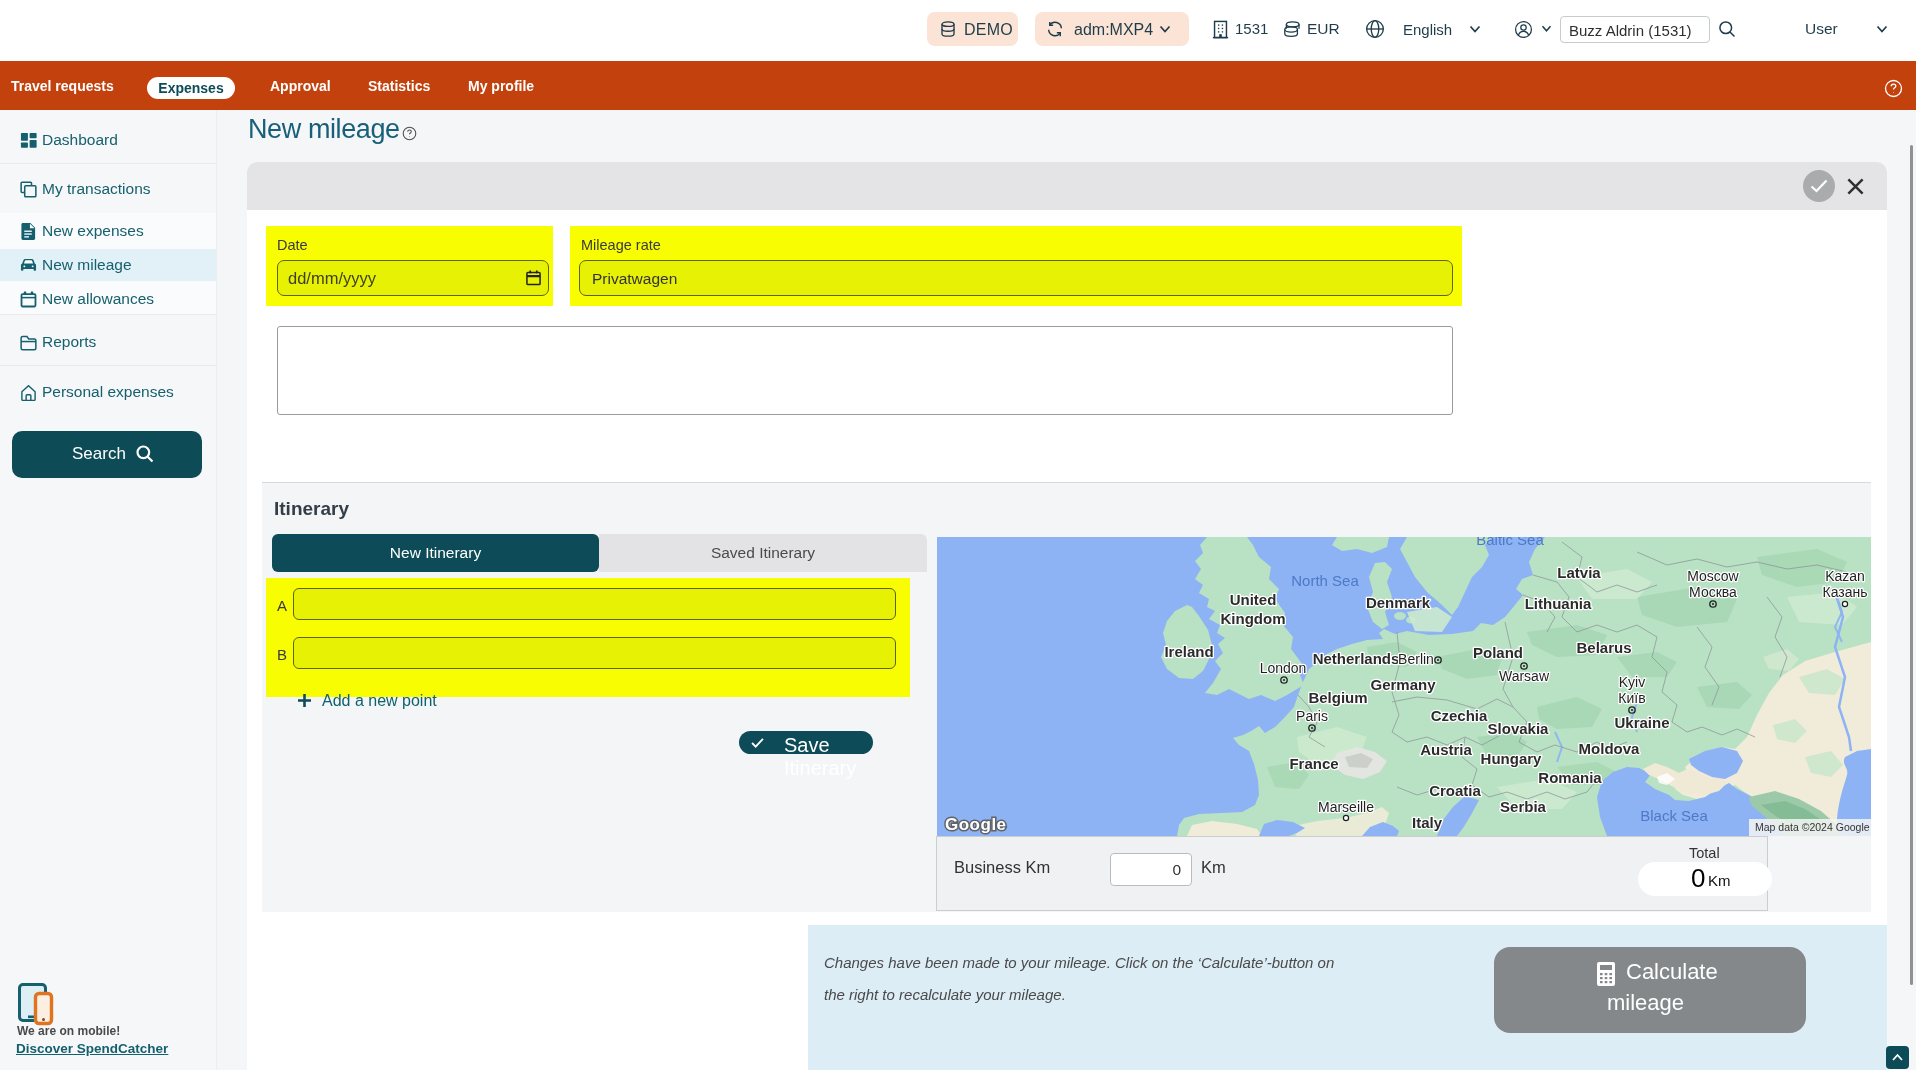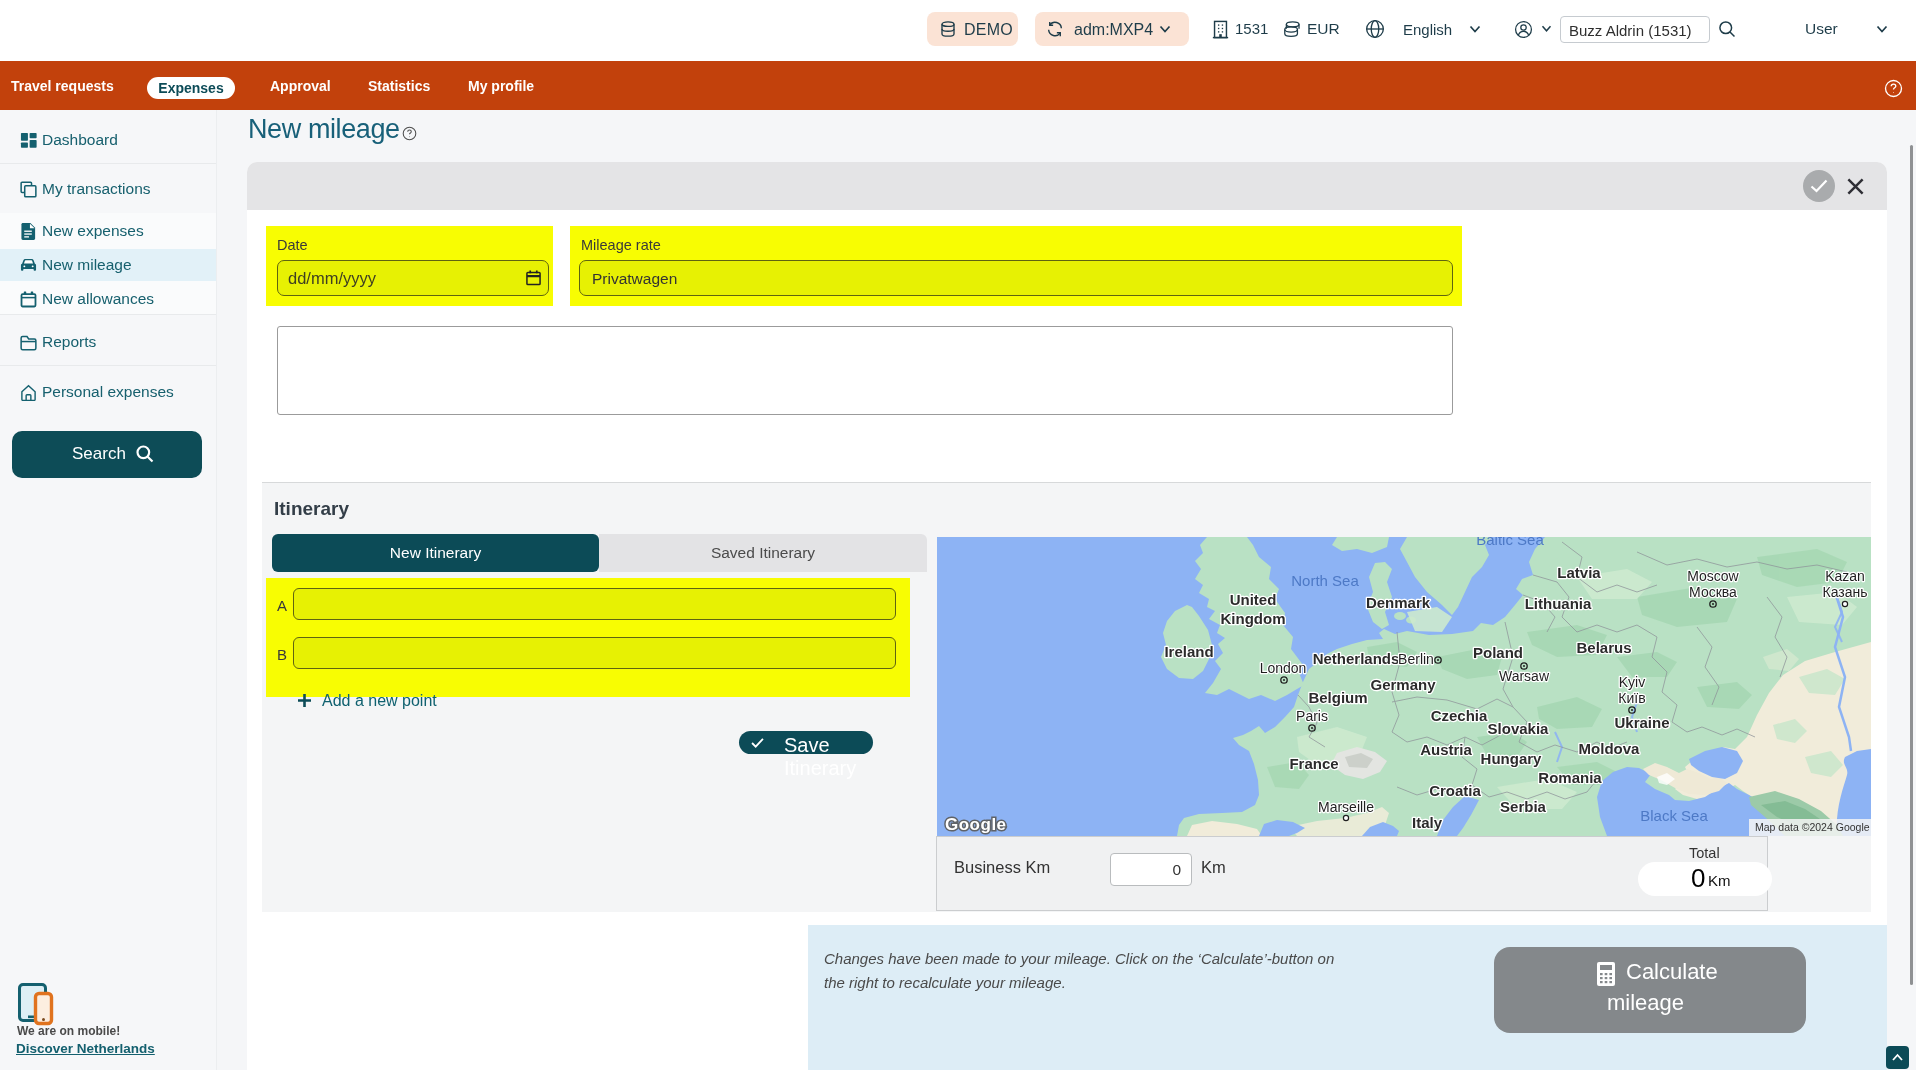--- a/index.html
+++ b/index.html
@@ -349,21 +349,21 @@
     </div>
     <span style="position:absolute; left:264px; top:21px; font-size:16.5px; color:#333;">Km</span>
     <span style="position:absolute; left:752px; top:8px; font-size:14.5px; color:#333;">Total</span>
     <div style="position:absolute; left:701px; top:25px; width:134px; height:34px; background:#fff; border-radius:17px;">
       <span style="position:absolute; left:53px; top:1px; font-size:26px; color:#000;">0</span>
       <span style="position:absolute; left:70px; top:10px; font-size:15px; color:#111;">Km</span>
     </div>
   </div>
 
   <div class="abs" style="left:808px; top:925px; width:1079px; height:145px; background:#ddedf6;">
-    <div style="position:absolute; left:16px; top:22px; width:580px; font-size:15px; font-style:italic; color:#4a4a4a; line-height:24px;">Changes have been made to your mileage. Click on the ‘Calculate’-button on<br>the right to recalculate your mileage.</div>
+    <div style="position:absolute; left:16px; top:22px; width:580px; font-size:15px; font-style:italic; color:#4a4a4a; line-height:32px;">Changes have been made to your mileage. Click on the ‘Calculate’-button on<br>the right to recalculate your mileage.</div>
     <div style="position:absolute; left:686px; top:22px; width:312px; height:86px; background:#84888b; border-radius:16px;">
       <svg class="abs" style="left:102px; top:15px;" width="20" height="24" viewBox="0 0 20 24" fill="#fff">
           <rect x="1" y="0" width="18" height="24" rx="2"></rect>
           <rect x="4" y="3" width="12" height="5" fill="#84888b"></rect>
           <g fill="#84888b">
             <rect x="4" y="11" width="2.6" height="2.2"></rect>
             <rect x="8.7" y="11" width="2.6" height="2.2"></rect>
             <rect x="13.4" y="11" width="2.6" height="2.2"></rect>
             <rect x="4" y="15" width="2.6" height="2.2"></rect>
             <rect x="8.7" y="15" width="2.6" height="2.2"></rect>
@@ -452,21 +452,21 @@
         </svg>
     </div>
 
     <svg class="abs" style="left:18px; top:873px;" width="40" height="44" viewBox="0 0 40 44">
       <rect x="1.5" y="1.5" width="26" height="36" rx="3.5" fill="#ddeff5" stroke="#14606f" stroke-width="3"></rect>
       <rect x="10" y="32.5" width="9" height="2.6" fill="#14606f"></rect>
       <rect x="17.5" y="10.5" width="16" height="30" rx="3.5" fill="#fceee0" stroke="#e0731f" stroke-width="3.4"></rect>
       <circle cx="25.5" cy="36.5" r="1.5" fill="#7c4a1e"></circle>
     </svg>
     <span class="abs" style="left:17px; top:914px; font-size:12px; font-weight:700; color:#4a4a4a;">We are on mobile!</span>
-    <span class="abs" style="left:16px; top:931px; font-size:13.5px; font-weight:700; color:#14606f; text-decoration:underline;">Discover Netherlands</span>
+    <span class="abs" style="left:16px; top:931px; font-size:13.5px; font-weight:700; color:#14606f; text-decoration:underline;">Discover SpendCatcher</span>
   </div>
 
   <div class="abs" style="left:1910px; top:145px; width:3px; height:840px; background:#8f9193; border-radius:2px;"></div>
   <div class="abs" style="left:1886px; top:1046px; width:23px; height:23px; background:#0c4b57; border-radius:4px;">
     <svg class="abs" style="left:5px; top:7px;" width="13" height="9" viewBox="0 0 12 9" fill="none" stroke="#fff" stroke-width="1.8">
         <path d="M1.5 7 L6 2 L10.5 7"></path>
       </svg>
   </div>
 
 </div>

